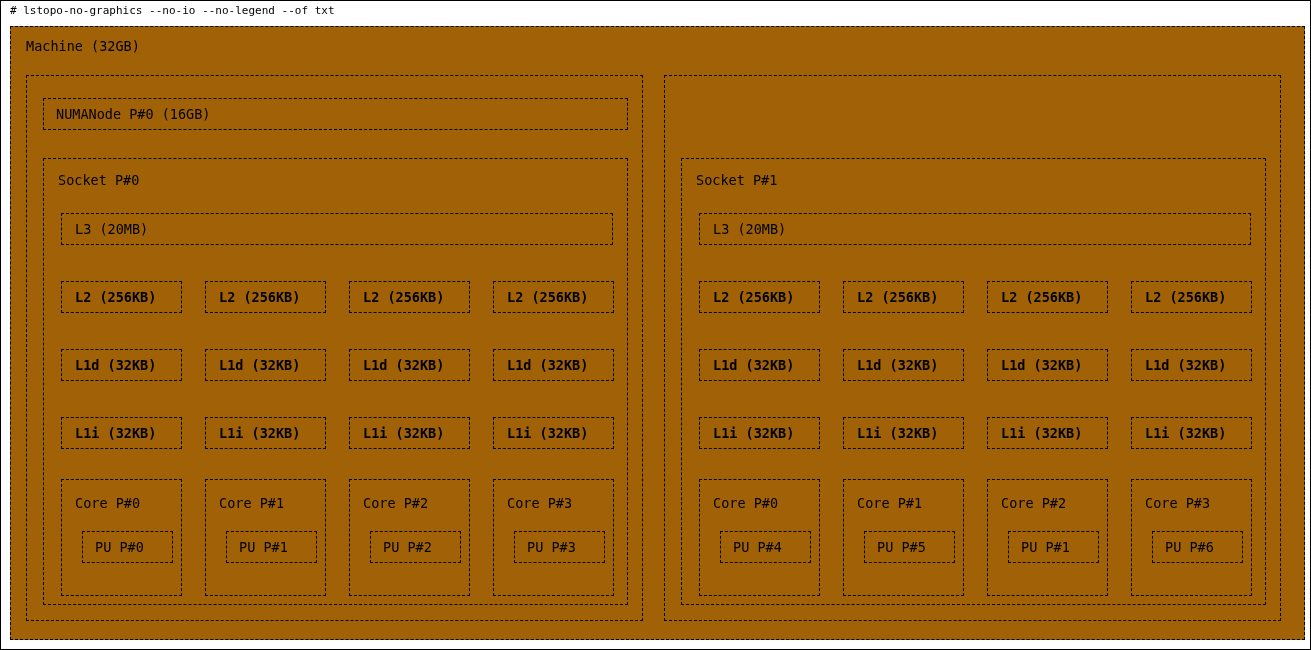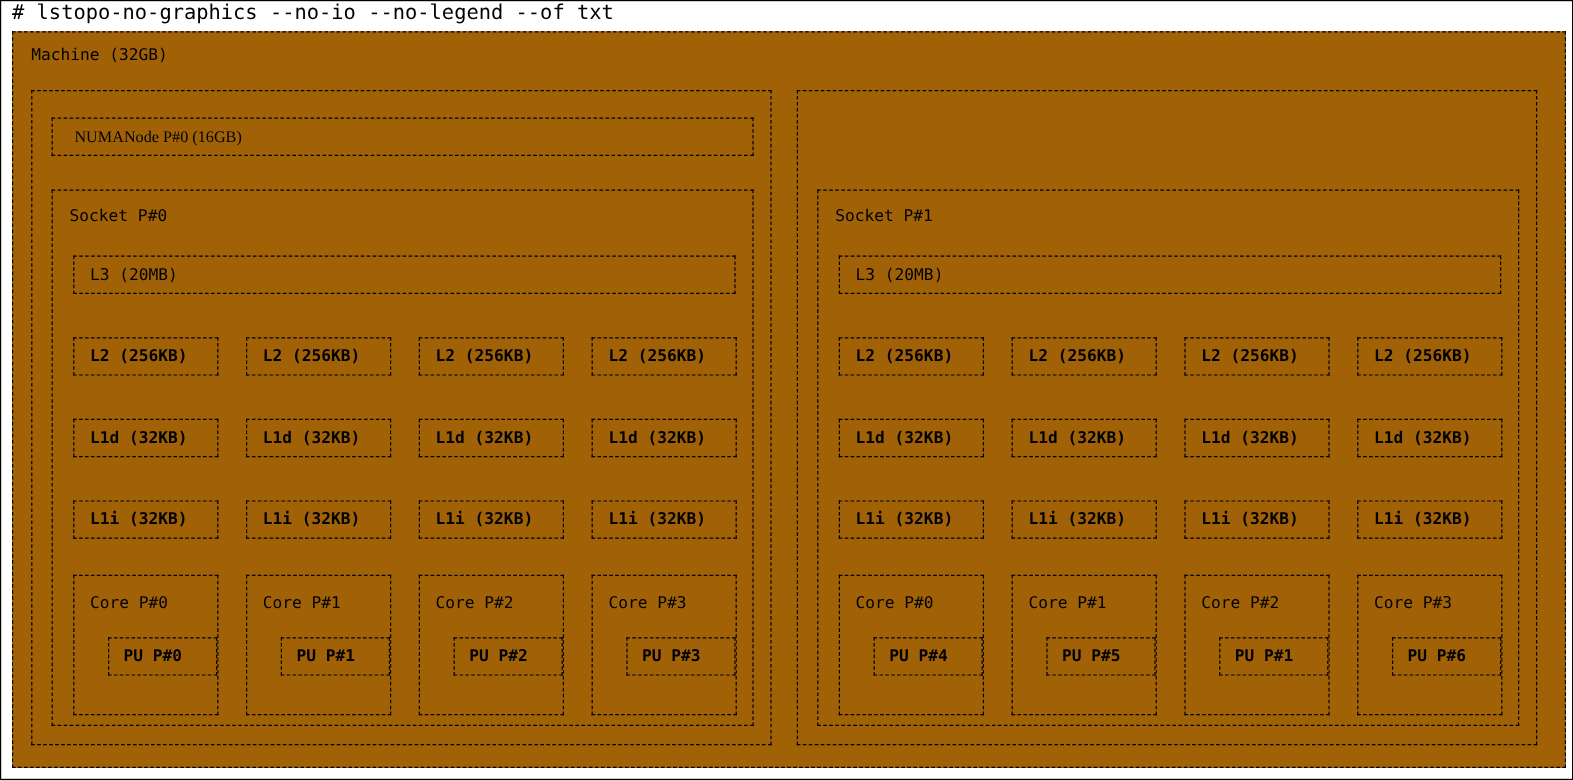--- a/index.html
+++ b/index.html
@@ -21,21 +21,21 @@
     border: 1px solid #000000;
     background: #ffffff;
     overflow: hidden;
   }
 
   
   .cmdline {
     position: absolute;
     left: 9px;
     top: 2px;
-    font-size: 17px;
+    font-size: 11px;
     line-height: 16px;
     white-space: pre;
     letter-spacing: 0px;
   }
 
   
   .box {
     position: absolute;
     box-sizing: border-box;
     border: 1px dashed #000000;
@@ -67,21 +67,21 @@
   .group.g0 { left: 15px; }
   .group.g1 { left: 653px; }
 
   
   .numanode {
     left: 16px;
     top: 22px;
     width: 585px;
     height: 32px;
   }
-  .numanode > .lbl { left: 18px; top: 7px; font-family: Liberation Serif, serif; }
+  .numanode > .lbl { left: 12px; top: 7px; }
 
   
   .socket {
     left: 16px;
     top: 82px;
     width: 585px;
     height: 447px;
   }
   .socket > .lbl { left: 14px; top: 13px; }
 
@@ -113,25 +113,24 @@
   
   .core {
     top: 320px;
     width: 121px;
     height: 117px;
   }
   .core > .lbl { left: 13px; top: 15px; }
 
   
   .pu {
-    left: 28px;
+    left: 20px;
     top: 51px;
     width: 91px;
     height: 32px;
-    font-weight: bold;
   }
   .pu > .lbl { left: 12px; top: 7px; }
 </style>
 </head>
 <body>
 
 <div id="page">
 
   <div class="cmdline"># lstopo-no-graphics --no-io --no-legend --of txt</div>
 

